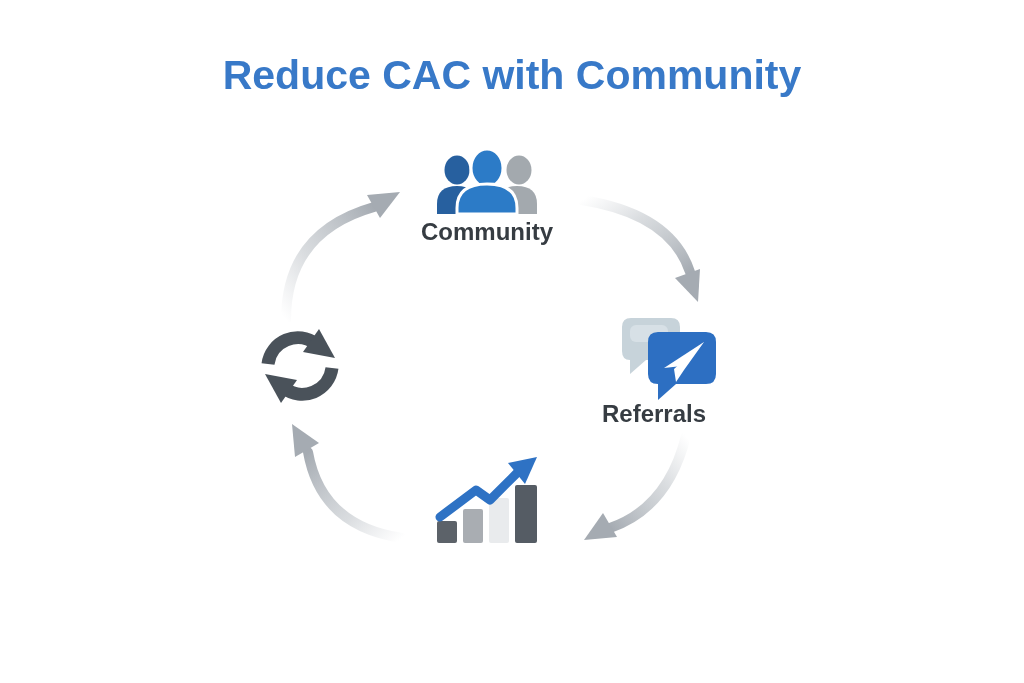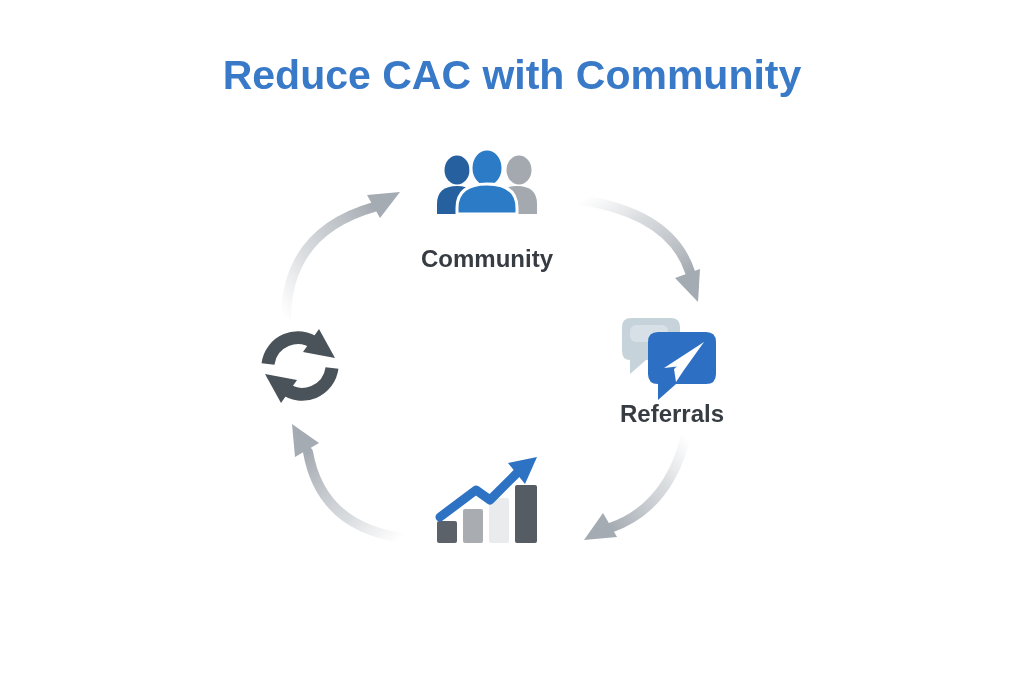--- a/index.html
+++ b/index.html
@@ -29,30 +29,30 @@
   <h1 class="title">Reduce CAC with Community</h1>
 
   <svg class="abs" style="left:435px; top:146px;" width="104" height="68" viewBox="0 0 104 68">
     <ellipse cx="22" cy="24" rx="12.5" ry="14.5" fill="#27609F"></ellipse>
     <path d="M 2,68 L 2,58 Q 2,40 22,40 Q 42,40 42,58 L 42,68 Z" fill="#27609F"></path>
     <ellipse cx="84" cy="24" rx="12.5" ry="14.5" fill="#A3A9AE"></ellipse>
     <path d="M 62,68 L 62,58 Q 62,40 82,40 Q 102,40 102,58 L 102,68 Z" fill="#A3A9AE"></path>
     <ellipse cx="52" cy="22" rx="16" ry="19" stroke="#ffffff" stroke-width="3" fill="#2C7BC7"></ellipse>
     <path d="M 22,68 L 22,62 Q 22,38 52,38 Q 82,38 82,62 L 82,68 Z" stroke="#ffffff" stroke-width="3" fill="#2C7BC7"></path>
   </svg>
-  <div class="node-label" style="left:377px; top:218px;margin-top:27px;">Community</div>
+  <div class="node-label" style="left:377px; top:218px;">Community</div>
 
   <svg class="abs" style="left:618px; top:316px;" width="102" height="86" viewBox="0 0 102 86">
     <path d="M 13,2 L 53,2 Q 62,2 62,11 L 62,35 Q 62,44 53,44 L 28,44 L 12,58 L 12,44 Q 4,44 4,35 L 4,11 Q 4,2 13,2 Z" fill="#C7D3DA"></path>
     <rect x="12" y="9" width="38" height="17" rx="6" fill="#D7E0E6"></rect>
     <path d="M 40,16 L 88,16 Q 98,16 98,26 L 98,58 Q 98,68 88,68 L 58,68 L 40,84 L 40,68 Q 30,68 30,58 L 30,26 Q 30,16 40,16 Z" fill="#2D6FC2"></path>
     <polygon points="86,26 46,52 64,50" fill="#FFFFFF"></polygon>
     <polygon points="86,26 66,54 58,66 56,53" fill="#FFFFFF"></polygon>
   </svg>
-  <div class="node-label" style="left:562px; top:400px;text-align:center;">Referrals</div>
+  <div class="node-label" style="left:544px; top:400px;text-align:center;">Referrals</div>
 
   <svg class="abs" style="left:434px; top:454px;" width="106" height="90" viewBox="0 0 106 90">
     <rect x="3" y="67" width="20" height="22" rx="2" fill="#5C6269"></rect>
     <rect x="29" y="55" width="20" height="34" rx="2" fill="#A9ADB2"></rect>
     <rect x="55" y="44" width="20" height="45" rx="2" fill="#E9EBED"></rect>
     <rect x="81" y="31" width="22" height="58" rx="2" fill="#555C64"></rect>
     <path d="M 6,63 L 42,36 L 56,46 L 84,18" fill="none" stroke-width="9" stroke-linejoin="round" stroke-linecap="round" stroke="#2E72C4"></path>
     <polygon points="103,3 91,30 74,9" fill="#2E72C4"></polygon>
   </svg>
 

